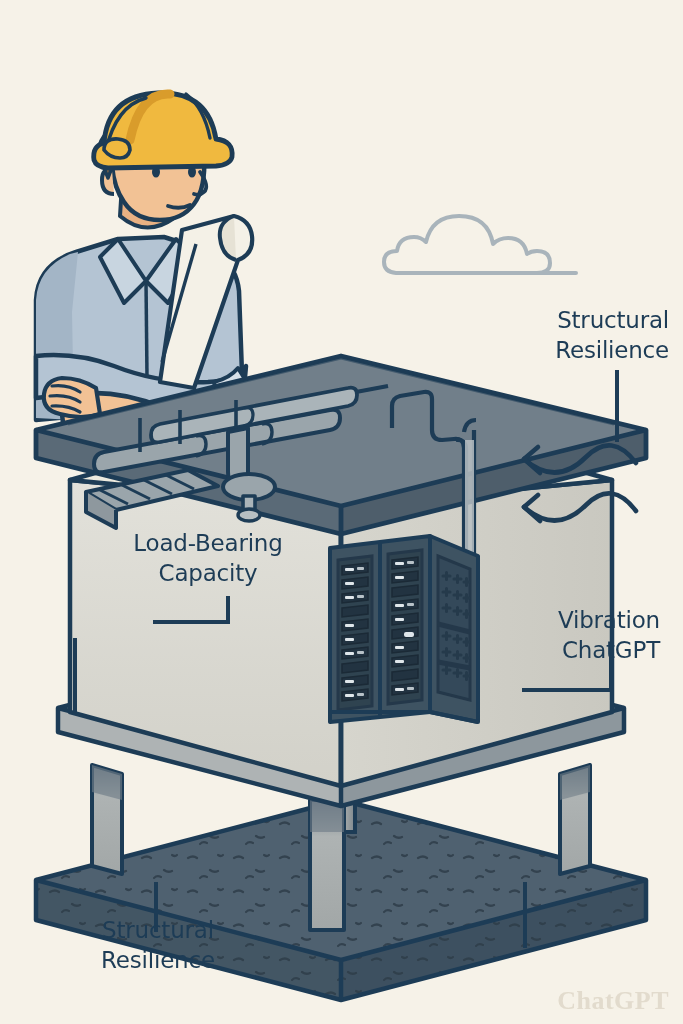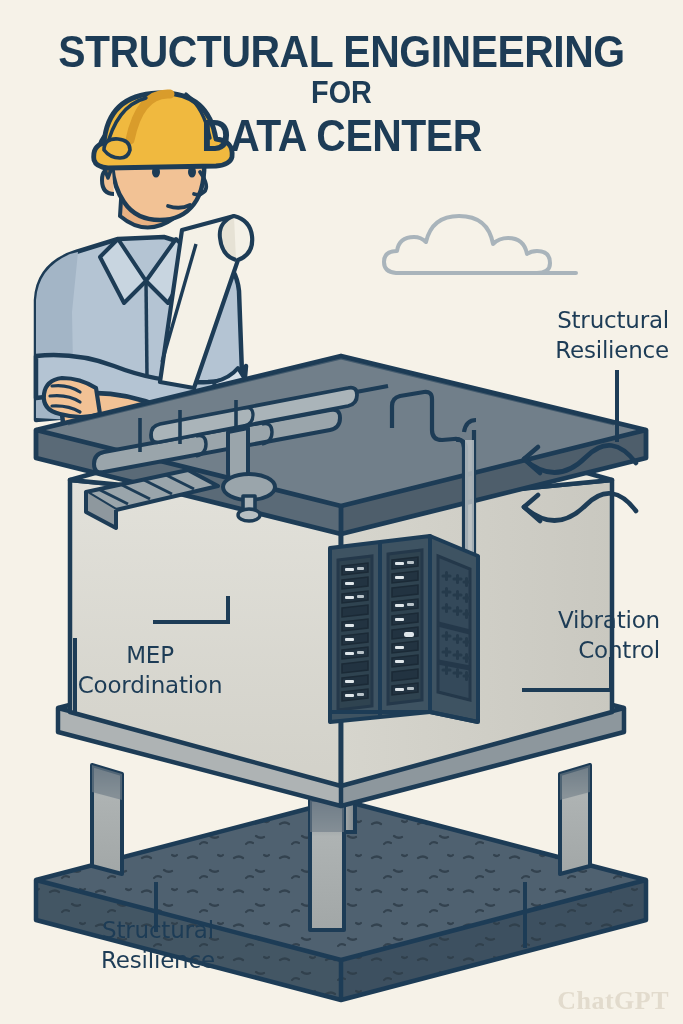--- a/index.html
+++ b/index.html
@@ -401,34 +401,29 @@
     <g stroke="#1d3c56" stroke-width="4" fill="none" stroke-linecap="square">
       <path d="M617 372 L617 440"></path>
       <path d="M228 598 L228 622 L155 622"></path>
       <path d="M75 640 L75 712"></path>
       <path d="M611 659 L611 690 L524 690"></path>
       <path d="M156 884 L156 930"></path>
       <path d="M525 884 L525 946"></path>
     </g>
   </svg>
 
-  <div class="title-block">
-    <div class="t-line1">STRUCTURAL ENGINEERING</div>
-    <div class="t-line2">FOR</div>
-    <div class="t-line3">DATA CENTER</div>
-  </div>
 
   <div class="lbl r" style="left:499px; top:305px; width:170px;">Structural
 Resilience</div>
 
-
-  <div class="lbl c" style="left:40px; top:640px; width:220px;">MEP
-Coordination</div>
+  <div class="lbl c" style="left:108px; top:528px; width:200px;">Load-Bearing
+Capacity</div>
+
 
   <div class="lbl r" style="left:500px; top:605px; width:160px;">Vibration
-Control</div>
+ChatGPT</div>
 
   <div class="lbl c" style="left:48px; top:915px; width:220px;">Structural
 Resilience</div>
 
   <div class="watermark">ChatGPT</div>
 
 </div>
 
 </body></html>

